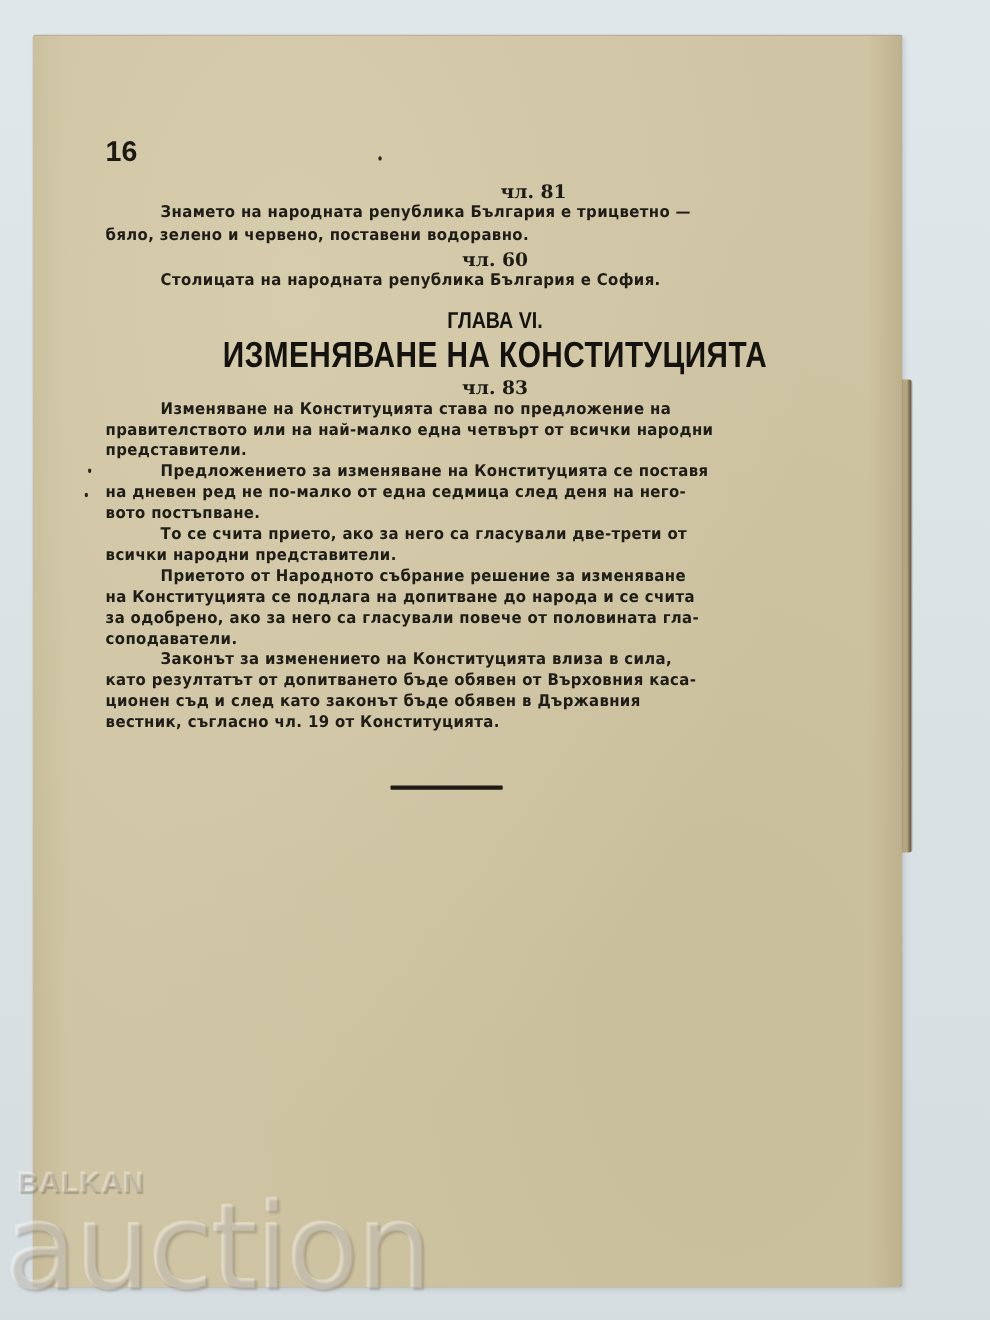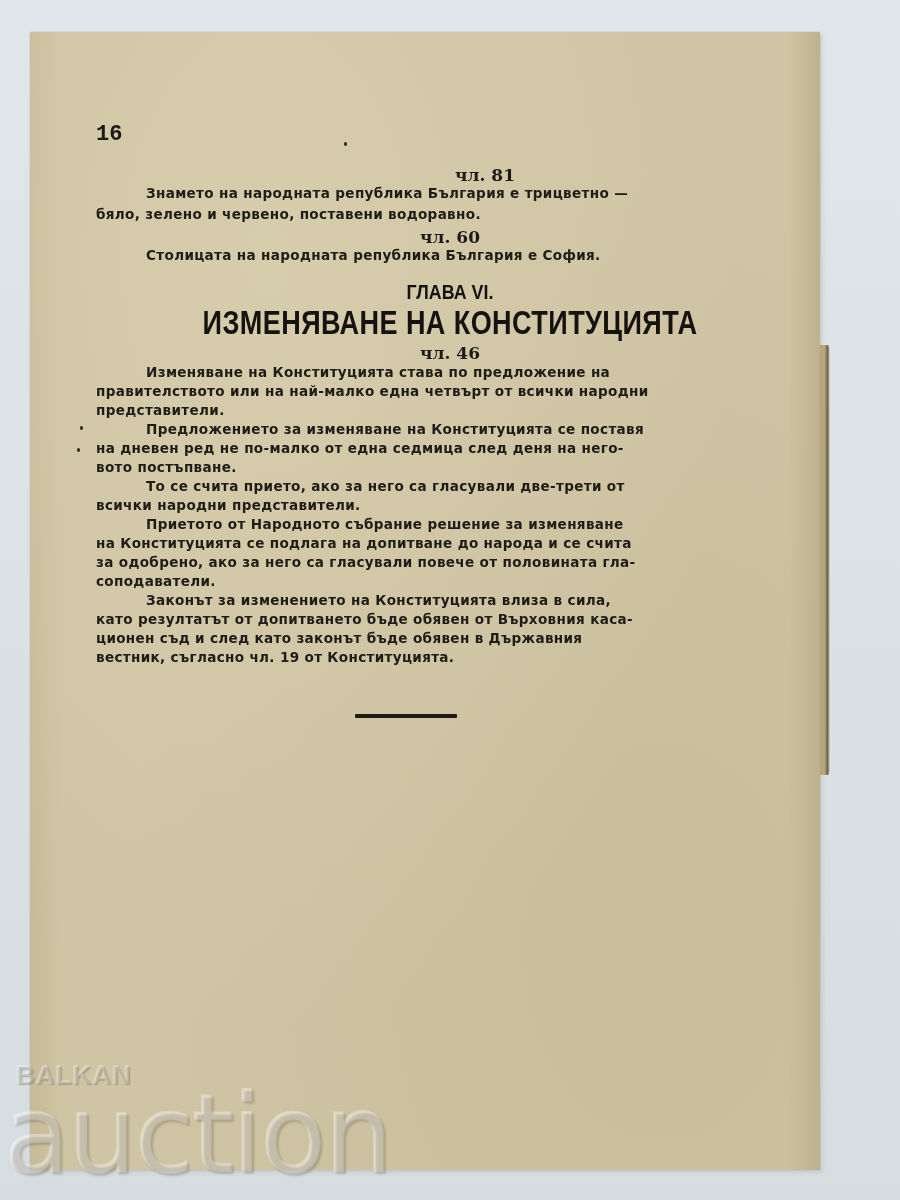--- a/index.html
+++ b/index.html
@@ -22,21 +22,21 @@
       box-shadow: 0 0 1px rgba(80,70,50,0.6), 2px 2px 4px rgba(80,80,80,0.15);
       border-radius: 3px 2px 3px 2px;
     }
     .page-edge {
       position: absolute; left: 818px; top: 345px; width: 12px; height: 430px;
       background: linear-gradient(90deg, #c6b995 0%, #b9a77e 55%, #6e5f45 80%, rgba(0,0,0,0) 100%);
       border-radius: 0 4px 4px 0;
     }
     .page-number {
       position: absolute; left: 96px; top: 122px;
-      font-family: Liberation Mono, monospace; font-weight: bold; font-size: 22px;
+      font-family: Liberation Sans, sans-serif; font-weight: bold; font-size: 26px;
       color: #1c1a14;
     }
     .art-head {
       position: absolute; width: 900px; left: 0; text-align: center;
       font-family: "DejaVu Serif", serif; font-weight: bold; font-size: 17px;
       color: #1d1b16;
     }
     .body-line {
       position: absolute; font-size: 14.6px; font-weight: bold; color: #1f1d17;
       white-space: nowrap; letter-spacing: 0.35px;
@@ -81,21 +81,21 @@
 <div class="art-head" style="top:165px;padding-left:35px;">чл. 81</div>
 <div class="body-line" style="left:146px; top:184px;">Знамето на народната република България е трицветно —</div>
 <div class="body-line" style="left:96px; top:205px;">бяло, зелено и червено, поставени водоравно.</div>
 
 <div class="art-head" style="top:227px;">чл. 60</div>
 <div class="body-line" style="left:146px; top:246px;">Столицата на народната република България е София.</div>
 
 <div class="chapter small">ГЛАВА VI.</div>
 <div class="chapter big">ИЗМЕНЯВАНЕ НА КОНСТИТУЦИЯТА</div>
 
-<div class="art-head" style="top:343px;">чл. 46</div>
+<div class="art-head" style="top:343px;">чл. 83</div>
 <div class="body-line" style="left:146px; top:363px;">Изменяване на Конституцията става по предложение на</div>
 <div class="body-line" style="left:96px; top:382px;">правителството или на най-малко една четвърт от всички народни</div>
 <div class="body-line" style="left:96px; top:401px;">представители.</div>
 <div class="body-line" style="left:146px; top:420px;">Предложението за изменяване на Конституцията се поставя</div>
 <div class="body-line" style="left:96px; top:439px;">на дневен ред не по-малко от една седмица след деня на него-</div>
 <div class="body-line" style="left:96px; top:458px;">вото постъпване.</div>
 <div class="body-line" style="left:146px; top:477px;">То се счита прието, ако за него са гласували две-трети от</div>
 <div class="body-line" style="left:96px; top:496px;">всички народни представители.</div>
 <div class="body-line" style="left:146px; top:515px;">Приетото от Народното събрание решение за изменяване</div>
 <div class="body-line" style="left:96px; top:534px;">на Конституцията се подлага на допитване до народа и се счита</div>

